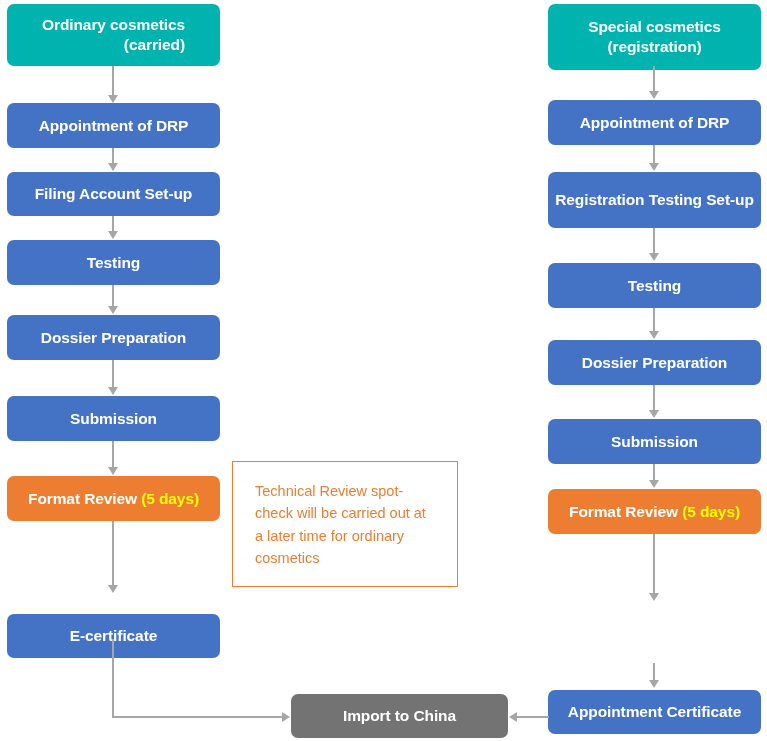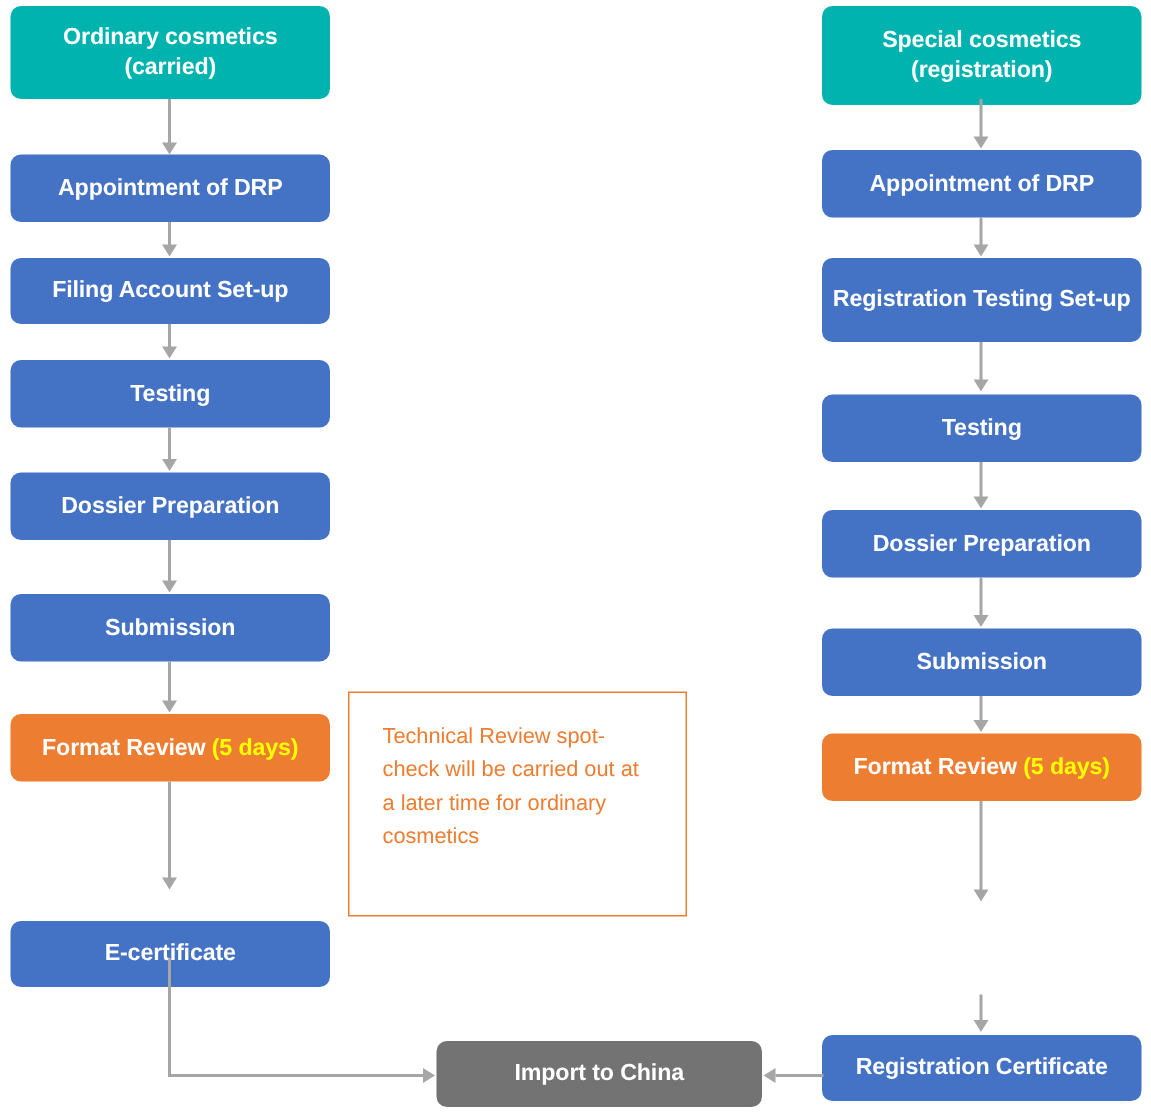--- a/index.html
+++ b/index.html
@@ -83,21 +83,21 @@
     border-top: 5.5px solid transparent;
     border-bottom: 5.5px solid transparent;
     border-right: 8px solid #a6a6a6;
   }
 </style>
 </head>
 <body>
 
 <div id="canvas">
 
-  <div class="node teal" style="left:7px; top:4px; width:213px; height:62px;">
+  <div class="node teal" style="left:7px; top:4px; width:213px; height:62px;text-align:right;">
     <div>
       <span class="label">Ordinary cosmetics</span>
       <span class="label">(carried)</span>
     </div>
   </div>
 
   <div class="node blue" style="left:7px; top:103px; width:213px; height:45px;">
     <span>Appointment of DRP</span>
   </div>
 
@@ -145,21 +145,21 @@
   <div class="vline" style="left:112px; top:441px; height:27px;"></div>
   <div class="arrow-down" style="left:107.5px; top:467px;"></div>
 
   <div class="vline" style="left:112px; top:521px; height:65px;"></div>
   <div class="arrow-down" style="left:107.5px; top:585px;"></div>
 
   <div class="vline" style="left:112px; top:639px; height:79px;"></div>
   <div class="hline" style="left:112px; top:716px; width:170px;"></div>
   <div class="arrow-right" style="left:282px; top:711.5px;"></div>
 
-  <div class="note" style="left:232px; top:461px; width:226px; height:150px;">
+  <div class="note" style="left:232px; top:461px; width:226px; height:126px;">
     <span>Technical Review spot-check will be carried out at a later time for ordinary cosmetics</span>
   </div>
 
   <div class="node navy" style="left:291px; top:694px; width:217px; height:44px;">
     <span>Import to China</span>
   </div>
 
   <div class="node teal" style="left:548px; top:4px; width:213px; height:66px;">
     <div>
       <span class="label">Special cosmetics</span>
@@ -188,21 +188,21 @@
   </div>
 
   <div class="node orange" style="left:548px; top:489px; width:213px; height:45px;">
     <span>
       <span>Format Review </span><span class="days">(5 days)</span>
     </span>
   </div>
 
 
   <div class="node blue" style="left:548px; top:690px; width:213px; height:44px;">
-    <span>Registration Certificate</span>
+    <span>Appointment Certificate</span>
   </div>
 
   <div class="vline" style="left:653px; top:66px; height:26px;"></div>
   <div class="arrow-down" style="left:648.5px; top:91px;"></div>
 
   <div class="vline" style="left:653px; top:145px; height:19px;"></div>
   <div class="arrow-down" style="left:648.5px; top:163px;"></div>
 
   <div class="vline" style="left:653px; top:228px; height:26px;"></div>
   <div class="arrow-down" style="left:648.5px; top:253px;"></div>

